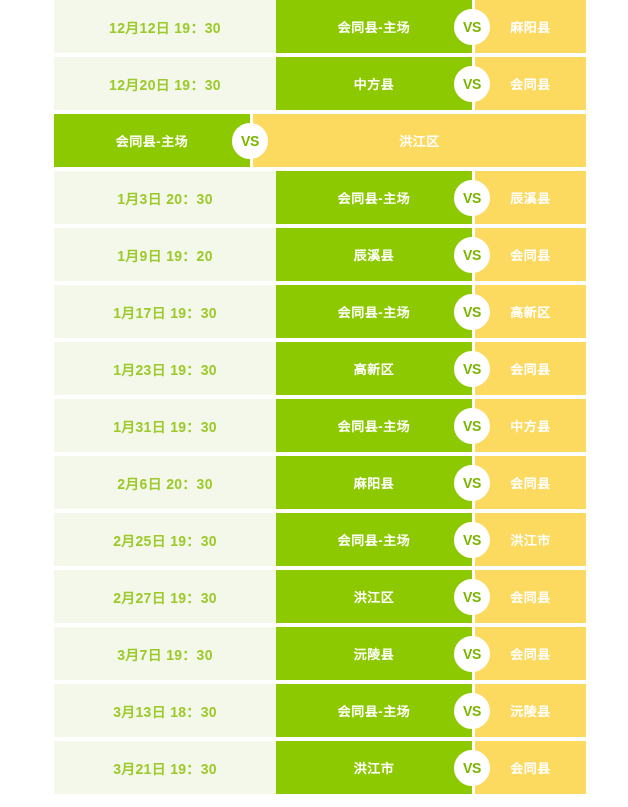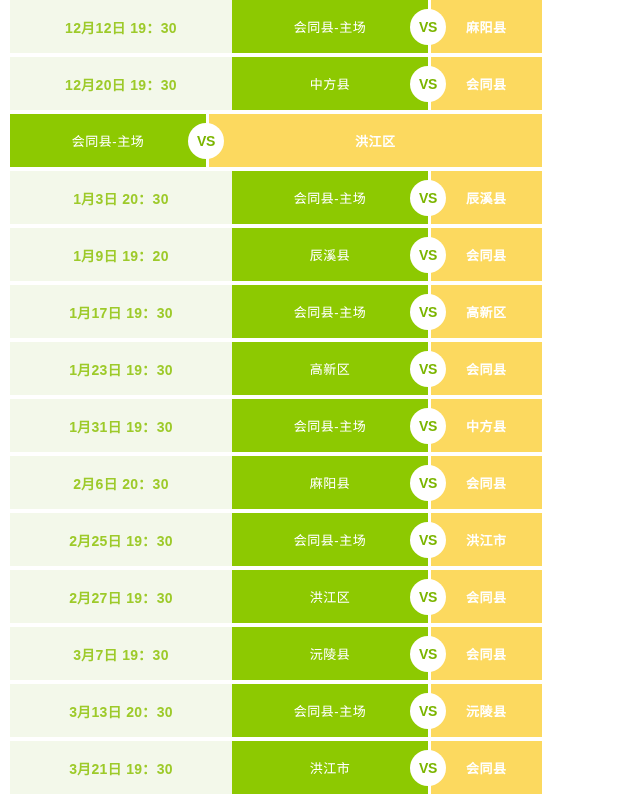--- a/index.html
+++ b/index.html
@@ -12,20 +12,21 @@
     width: 628px;
     height: 807px;
     font-family: "Liberation Sans", "DejaVu Sans", sans-serif;
     overflow: hidden;
   }
 
   #schedule-list {
     width: 548px;
     padding-top: 0px;
     box-sizing: border-box;
+    margin-left: 44px;
   }
 
   .match-row {
     position: relative;
     display: flex;
     align-items: stretch;
     height: 53px;
     margin: 0 0 4px 0;
     padding-left: 10px;
     padding-right: 6px;
@@ -55,21 +56,21 @@
 
   .team-home {
     flex: 0 0 196px;
     width: 196px;
     background: #8dc901;
     display: flex;
     align-items: center;
     justify-content: center;
     color: #ffffff;
     font-size: 13px;
-    font-weight: normal;
+    font-weight: bold;
     letter-spacing: 0.5px;
     white-space: nowrap;
   }
 
   .divider {
     flex: 0 0 3px;
     width: 3px;
     background: #ffffff;
   }
 
@@ -282,21 +283,21 @@
         </div>
         <div class="divider"></div>
         <div class="team-away">
           <span>会同县</span>
         </div>
         <div class="vs-badge">VS</div>
       </div>
     </div>
     <div class="match-row">
       <div class="date-cell">
-        <span>3月13日 20：30</span>
+        <span>3月13日 18：30</span>
       </div>
       <div class="vs-wrap">
         <div class="team-home">
           <span>会同县-主场</span>
         </div>
         <div class="divider"></div>
         <div class="team-away">
           <span>沅陵县</span>
         </div>
         <div class="vs-badge">VS</div>

